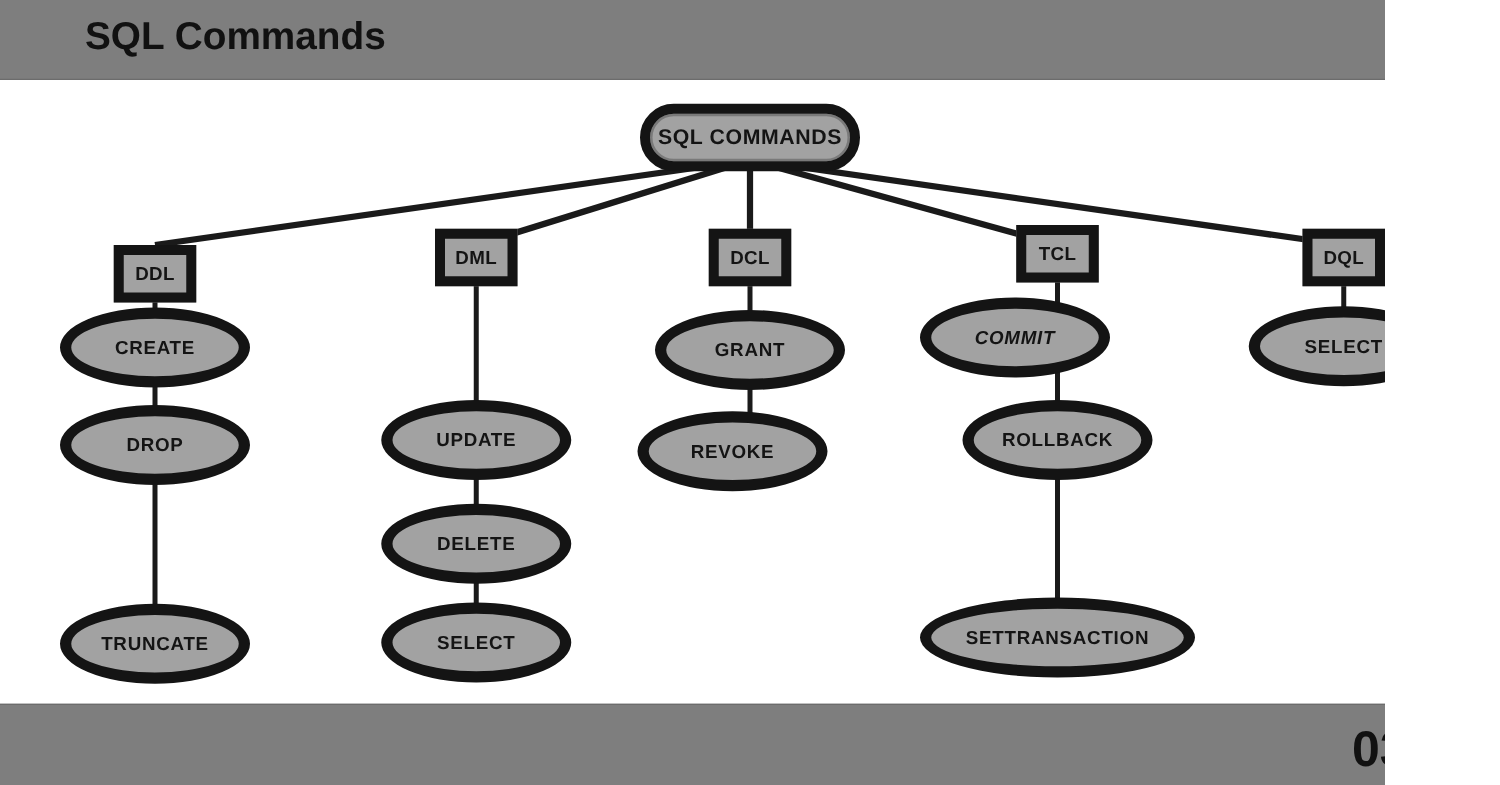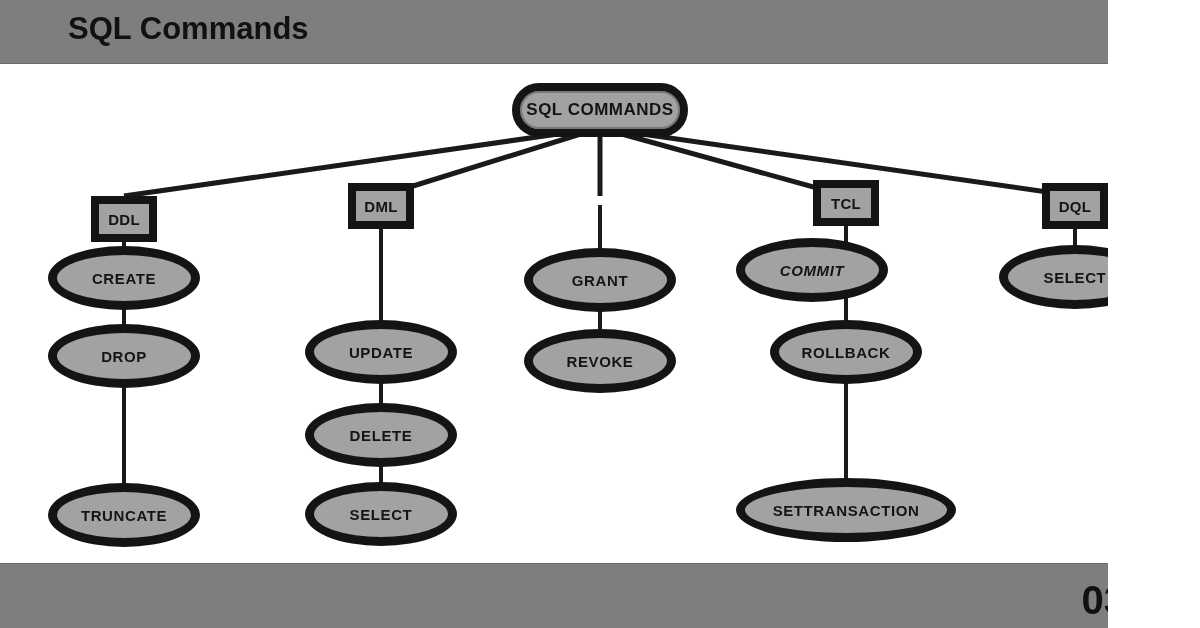--- a/index.html
+++ b/index.html
@@ -92,33 +92,34 @@
       <line x1="600" y1="205" x2="600" y2="350"></line>
       <line x1="846" y1="205" x2="846" y2="495"></line>
       <line x1="1075" y1="205" x2="1075" y2="265"></line>
     </g>
   </svg>
 
   <div class="node root-node" style="left:512px;top:83px;">SQL COMMANDS</div>
 
   <div class="node cat-box" style="left:91px;top:196px;">DDL</div>
   <div class="node cat-box" style="left:348px;top:183px;">DML</div>
+  <div class="node cat-box" style="left:567px;top:183px;">DCL</div>
   <div class="node cat-box" style="left:813px;top:180px;">TCL</div>
   <div class="node cat-box" style="left:1042px;top:183px;">DQL</div>
 
   <div class="node ellipse" style="left:48px;top:246px;">CREATE</div>
   <div class="node ellipse" style="left:48px;top:324px;">DROP</div>
   <div class="node ellipse" style="left:48px;top:483px;">TRUNCATE</div>
 
   <div class="node ellipse" style="left:305px;top:320px;">UPDATE</div>
   <div class="node ellipse" style="left:305px;top:403px;">DELETE</div>
   <div class="node ellipse" style="left:305px;top:482px;">SELECT</div>
 
   <div class="node ellipse" style="left:524px;top:248px;">GRANT</div>
-  <div class="node ellipse" style="left:524px;top:329px;">REVOKE</div>
+  <div class="node ellipse" style="left:510px;top:329px;">REVOKE</div>
 
   <div class="node ellipse" style="left:736px;top:238px;font-style:italic;">COMMIT</div>
   <div class="node ellipse" style="left:770px;top:320px;">ROLLBACK</div>
   <div class="node ellipse" style="left:736px;top:478px;width:220px;">SETTRANSACTION</div>
 
   <div class="node ellipse" style="left:999px;top:245px;">SELECT</div>
 
   <div class="bottom-bar">
     <div class="page-num">03</div>
   </div>

